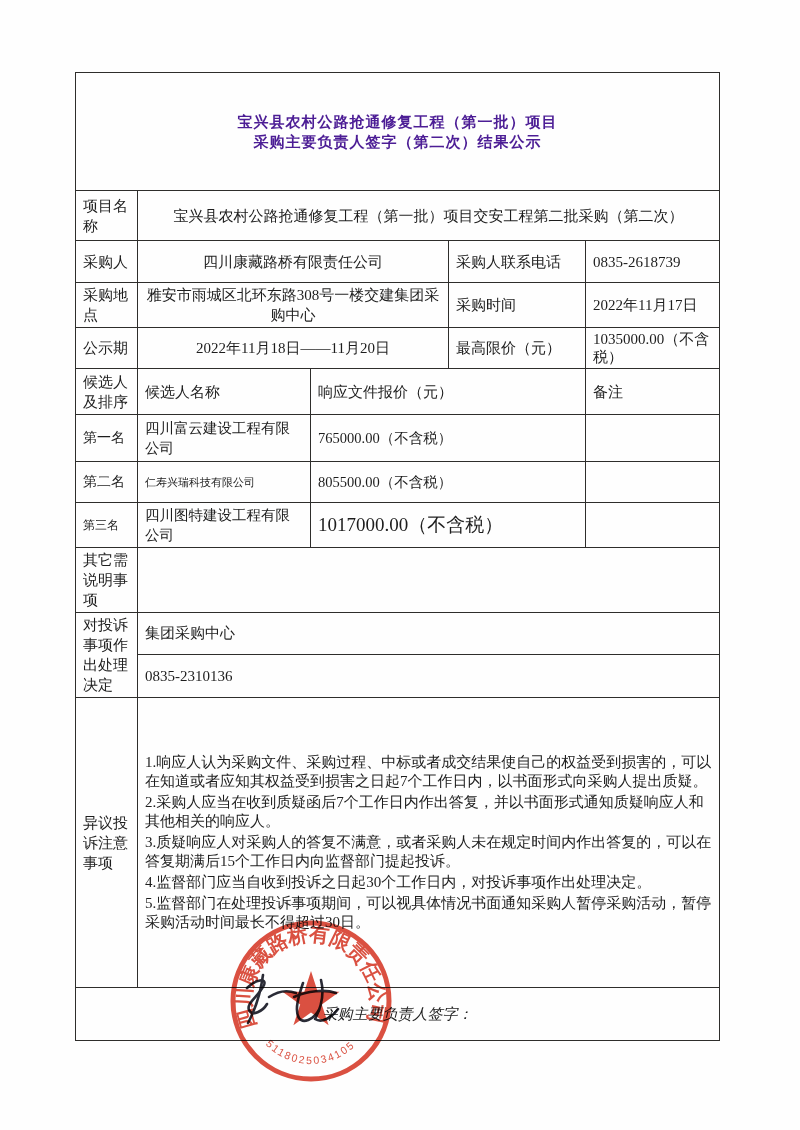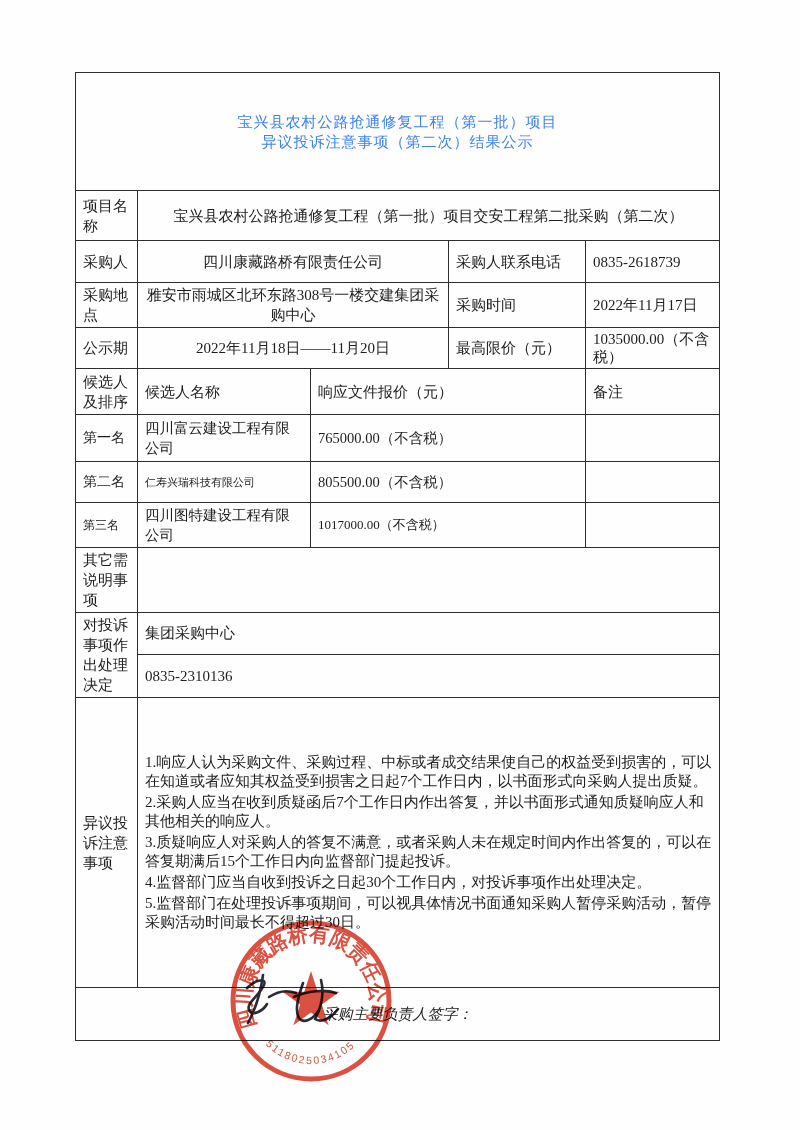--- a/index.html
+++ b/index.html
@@ -23,25 +23,25 @@
     font-size:15px;
     line-height:20px;
     padding:2px 7px;
     vertical-align:middle;
     word-break:break-all;
     overflow:hidden;
   }
   .title-cell {
     text-align:center;
     font-family:"Liberation Sans","DejaVu Sans",sans-serif;
-    font-weight:normal;
+    font-weight:bold;
     font-size:24px;
     line-height:40px;
     letter-spacing:1px;
-    color:#3b82f6;
+    color:#4c1d95;
   }
   .lbl { padding:2px 5px; line-height:20px;margin-top:28px; }
   .c   { }
   .l   { text-align:center; }
   .notice-cell { padding:8px 8px; vertical-align:middle; }
   .notice-line { font-size:15px; line-height:19px; margin:2px 0; text-align:left; }
   .sig-cell { font-size:16px; padding-left:9px;font-style:italic; }
   .stamp {
     position:absolute; left:226px; top:916px;
     mix-blend-mode:multiply;
@@ -63,21 +63,21 @@
         <col style="width:173px">
         <col style="width:138px">
         <col style="width:137px">
         <col style="width:134px">
     </colgroup>
 
     <tbody>
         <tr style="height:118px">
       <td colspan="5" class="title-cell">
         <div>宝兴县农村公路抢通修复工程（第一批）项目</div>
-        <div>异议投诉注意事项（第二次）结果公示</div>
+        <div>采购主要负责人签字（第二次）结果公示</div>
       </td>
     </tr>
 
     <tr style="height:50px">
       <td class="lbl">项目名称</td>
       <td colspan="4" class="l">宝兴县农村公路抢通修复工程（第一批）项目交安工程第二批采购（第二次）</td>
     </tr>
 
     <tr style="height:42px">
       <td class="lbl">采购人</td>
@@ -117,21 +117,21 @@
     <tr style="height:41px">
       <td class="lbl c" style="font-size:14px">第二名</td>
       <td class="c" style="font-size:11px">仁寿兴瑞科技有限公司</td>
       <td colspan="2" class="c" style="font-size:14.5px">805500.00（不含税）</td>
       <td></td>
     </tr>
 
     <tr style="height:42px">
       <td class="lbl c" style="font-size:12px">第三名</td>
       <td class="c" style="font-size:14.5px">四川图特建设工程有限公司</td>
-      <td colspan="2" class="c" style="font-size:13px">1017000.00（不含税）</td>
+      <td colspan="2" class="c" style="font-size:19px">1017000.00（不含税）</td>
       <td></td>
     </tr>
 
     <tr style="height:63px">
       <td class="lbl">其它需说明事项</td>
       <td colspan="4"></td>
     </tr>
 
     <tr style="height:41px">
       <td rowspan="2" class="lbl">对投诉事项作出处理决定</td>

